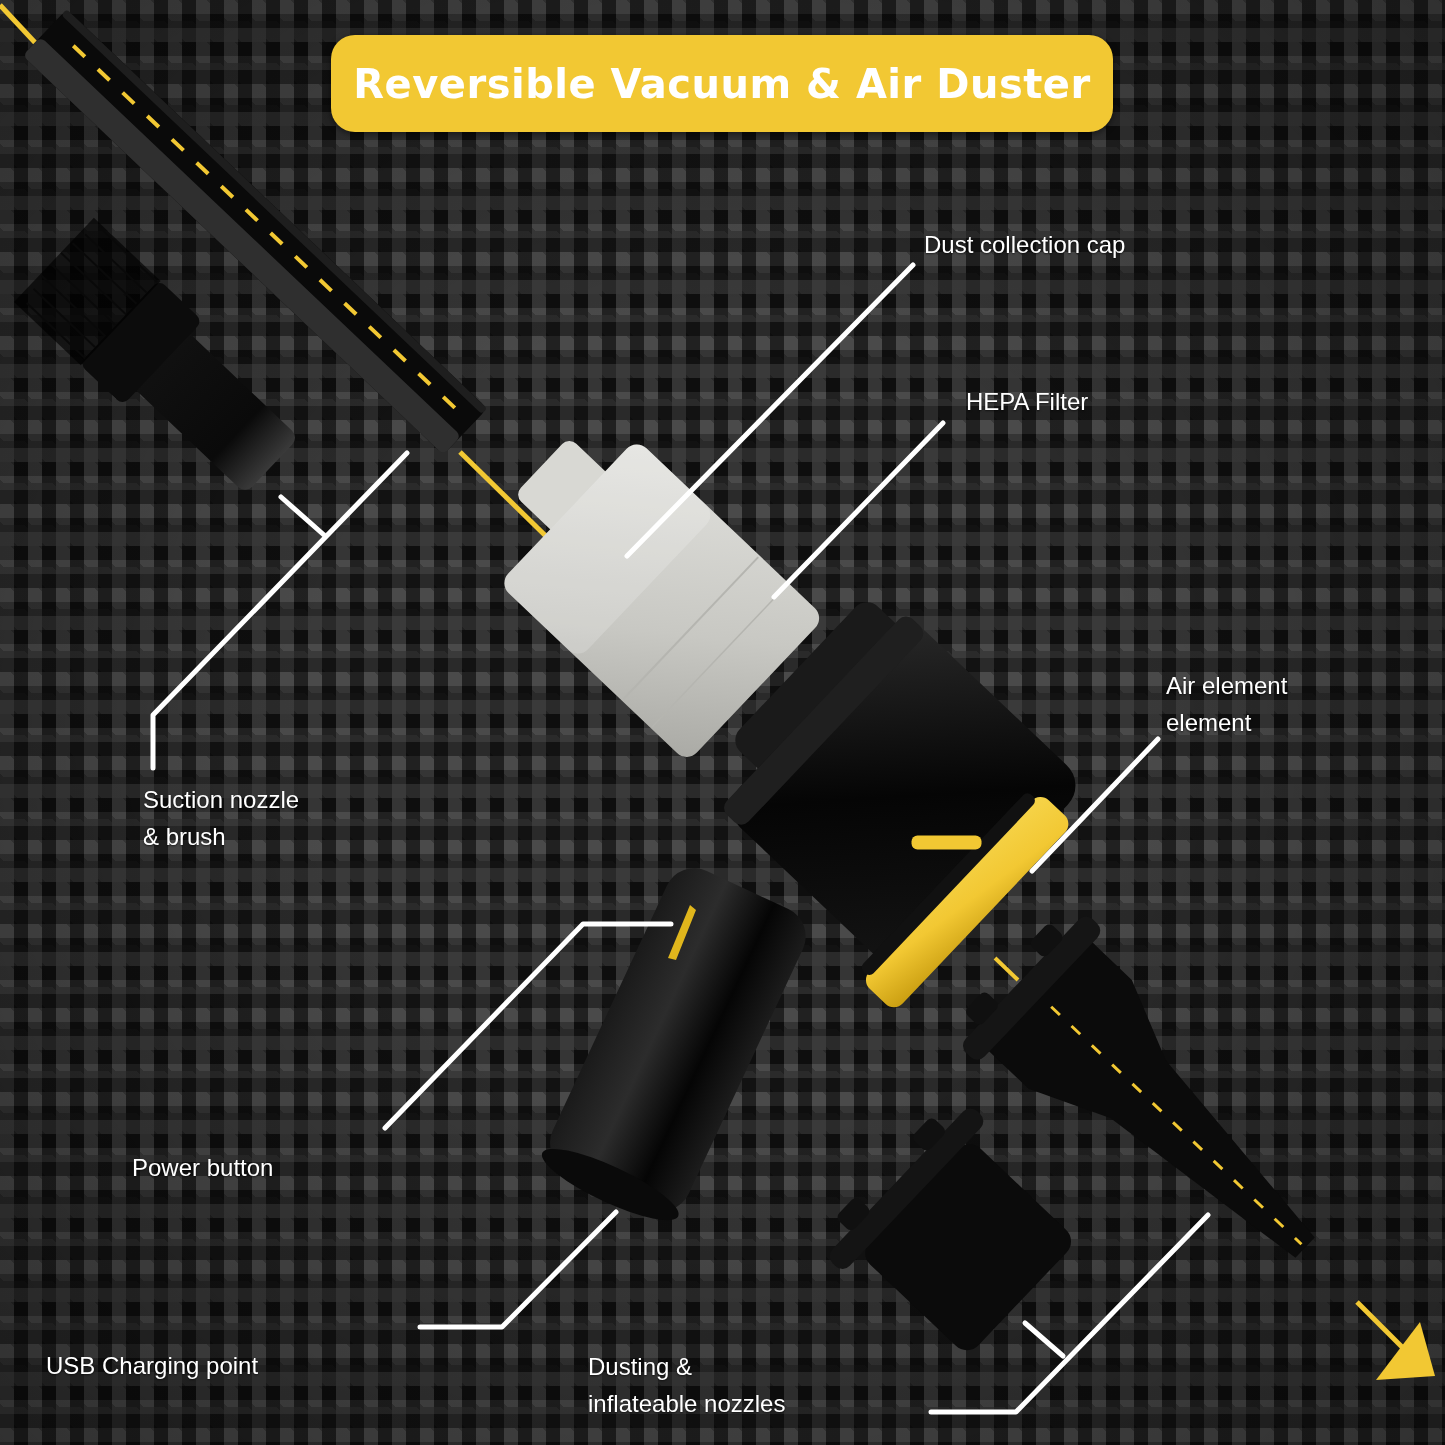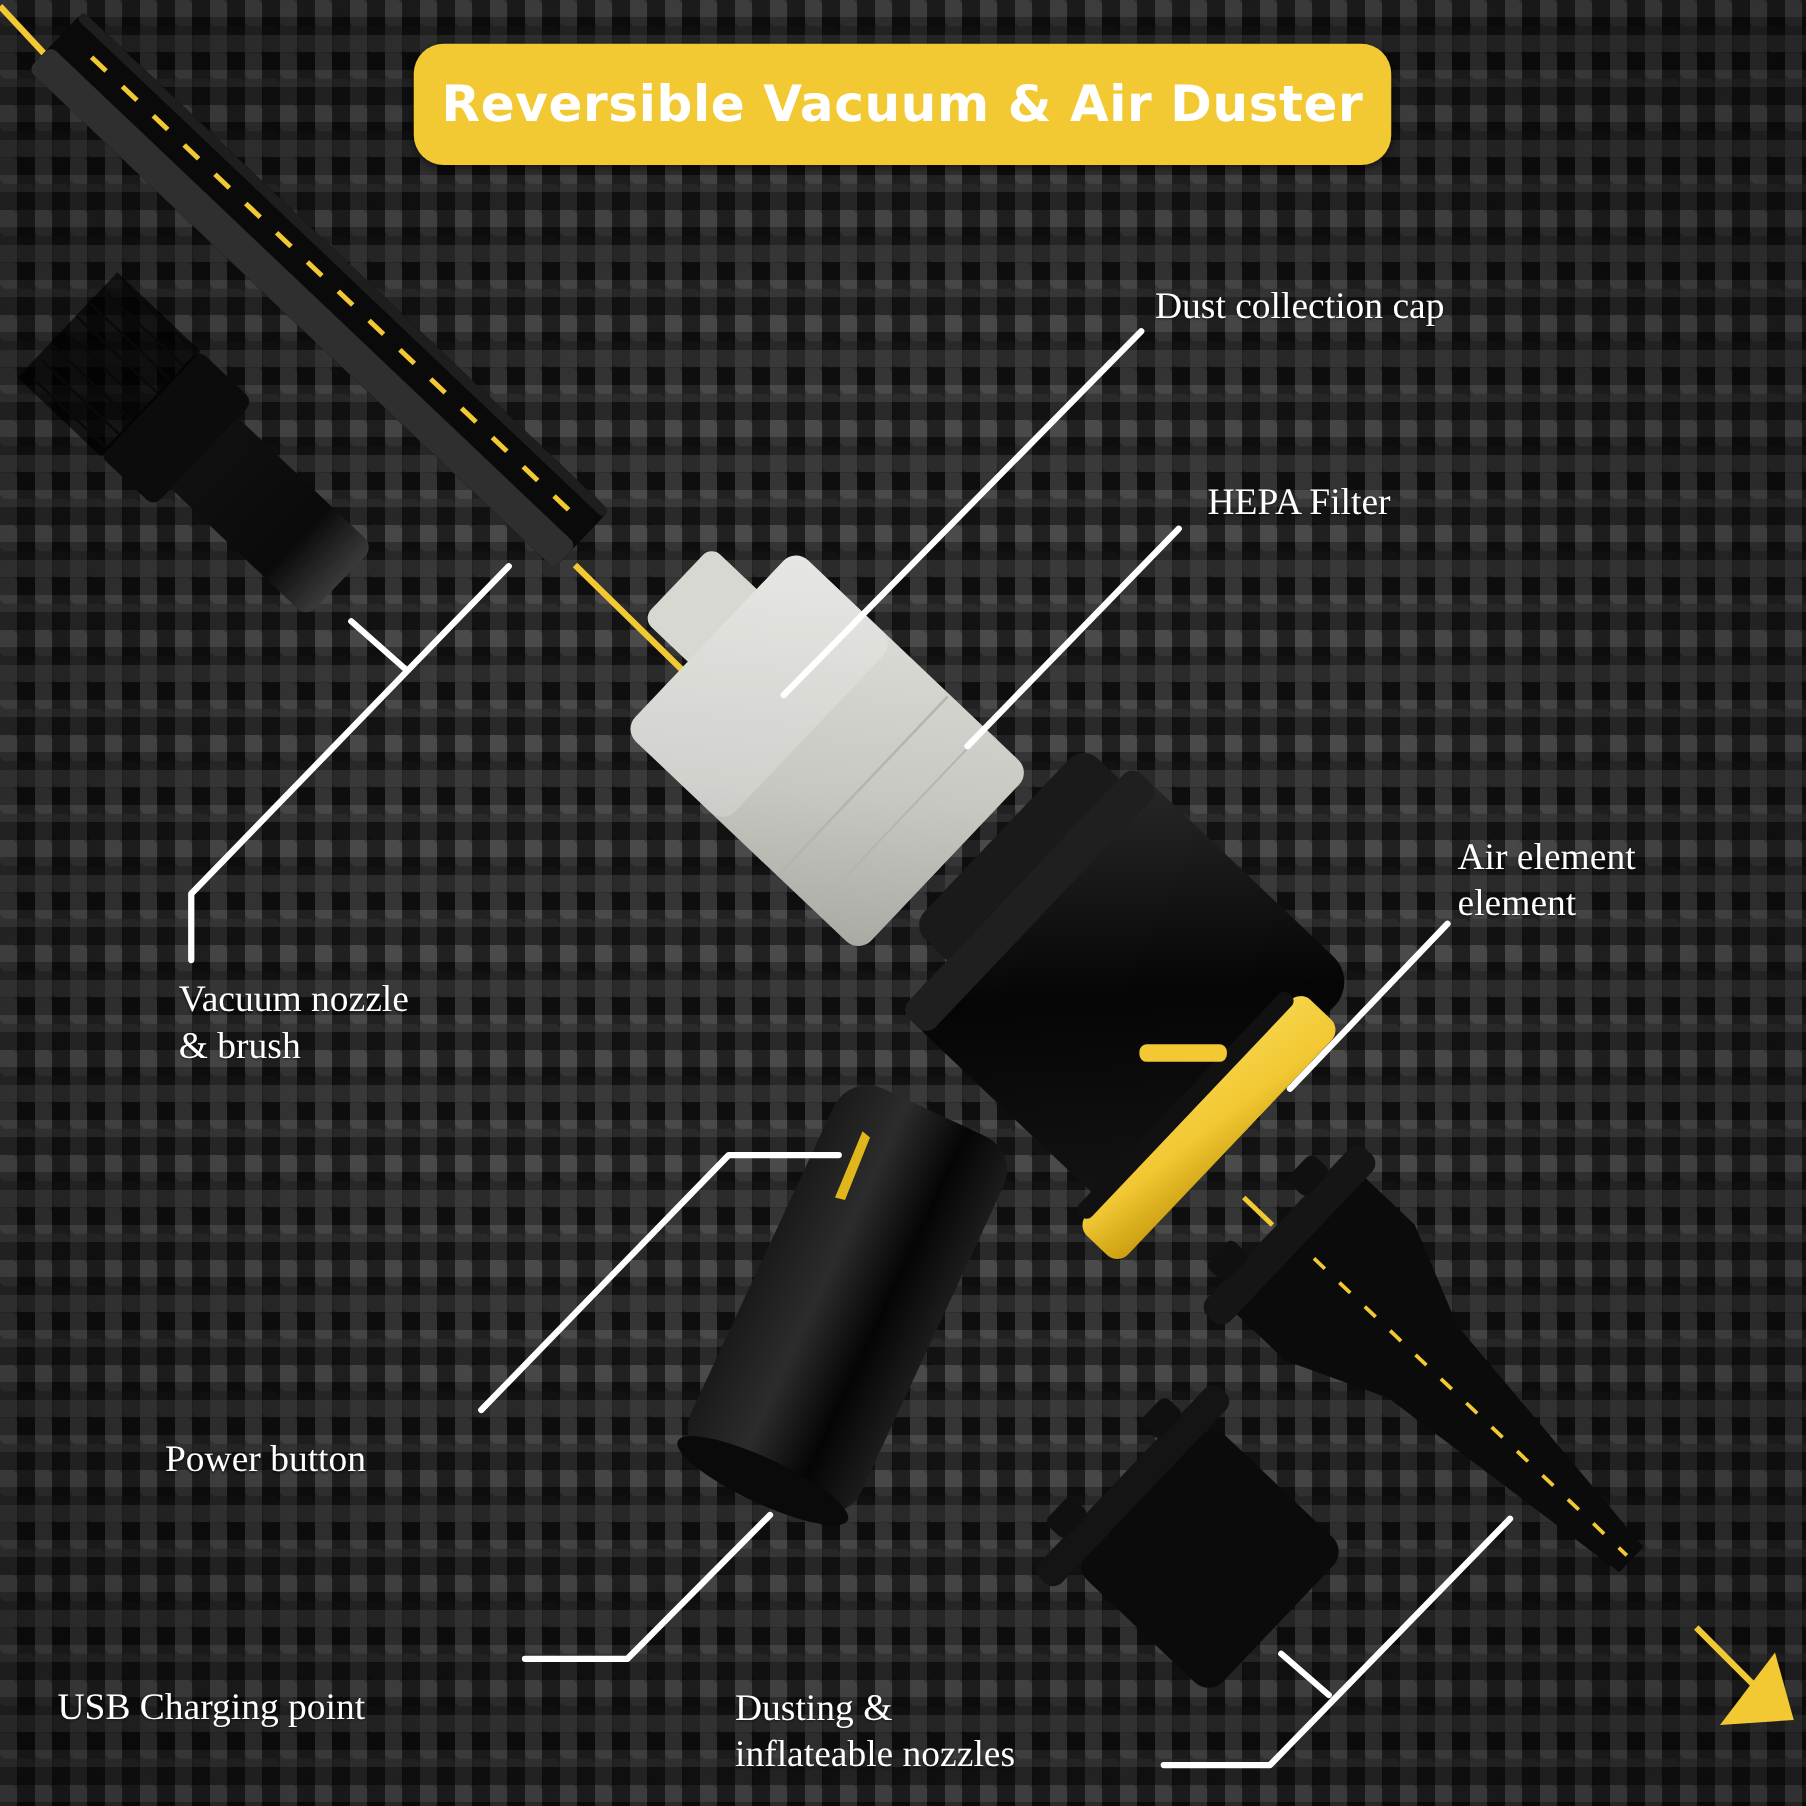--- a/index.html
+++ b/index.html
@@ -33,21 +33,21 @@
       background: #f2c833; border-radius: 24px;
       display: flex; align-items: center; justify-content: center;
       box-shadow: 0 2px 6px rgba(0,0,0,0.5);
     }
     .title-badge span {
       color: #ffffff; font-family: "DejaVu Sans", sans-serif; font-weight: bold;
       font-size: 40px; letter-spacing: 0.5px;
     }
     .label {
       position: absolute; color: #ffffff;
-      font-family: Liberation Serif, serif; font-size: 30px; line-height: 37px;
+      font-family: Liberation Sans, sans-serif; font-size: 24px; line-height: 37px;
       white-space: nowrap; text-shadow: 0 1px 2px rgba(0,0,0,0.6);
     }
   </style>
 </head>
 <body>
 
 <div class="checker"></div>
 <div class="vignette"></div>
 
 <svg class="art" width="1445" height="1445" viewBox="0 0 1445 1445">
@@ -184,21 +184,21 @@
 
 <div class="label" style="left:924px; top:226px;">Dust collection cap</div>
 <div class="label" style="left:946px; top:383px;margin-left:20px;">HEPA Filter</div>
 
 <div class="label" style="left:1166px; top:667px;">
   <div>Air element</div>
   <div>element</div>
 </div>
 
 <div class="label" style="left:143px; top:781px;">
-  <div>Vacuum nozzle</div>
+  <div>Suction nozzle</div>
   <div>&amp; brush</div>
 </div>
 
 <div class="label" style="left:132px; top:1149px;">Power button</div>
 <div class="label" style="left:46px; top:1302px;margin-top:45px;">USB Charging point</div>
 
 <div class="label" style="left:588px; top:1348px;">
   <div>Dusting &amp;</div>
   <div>inflateable nozzles</div>
 </div>

